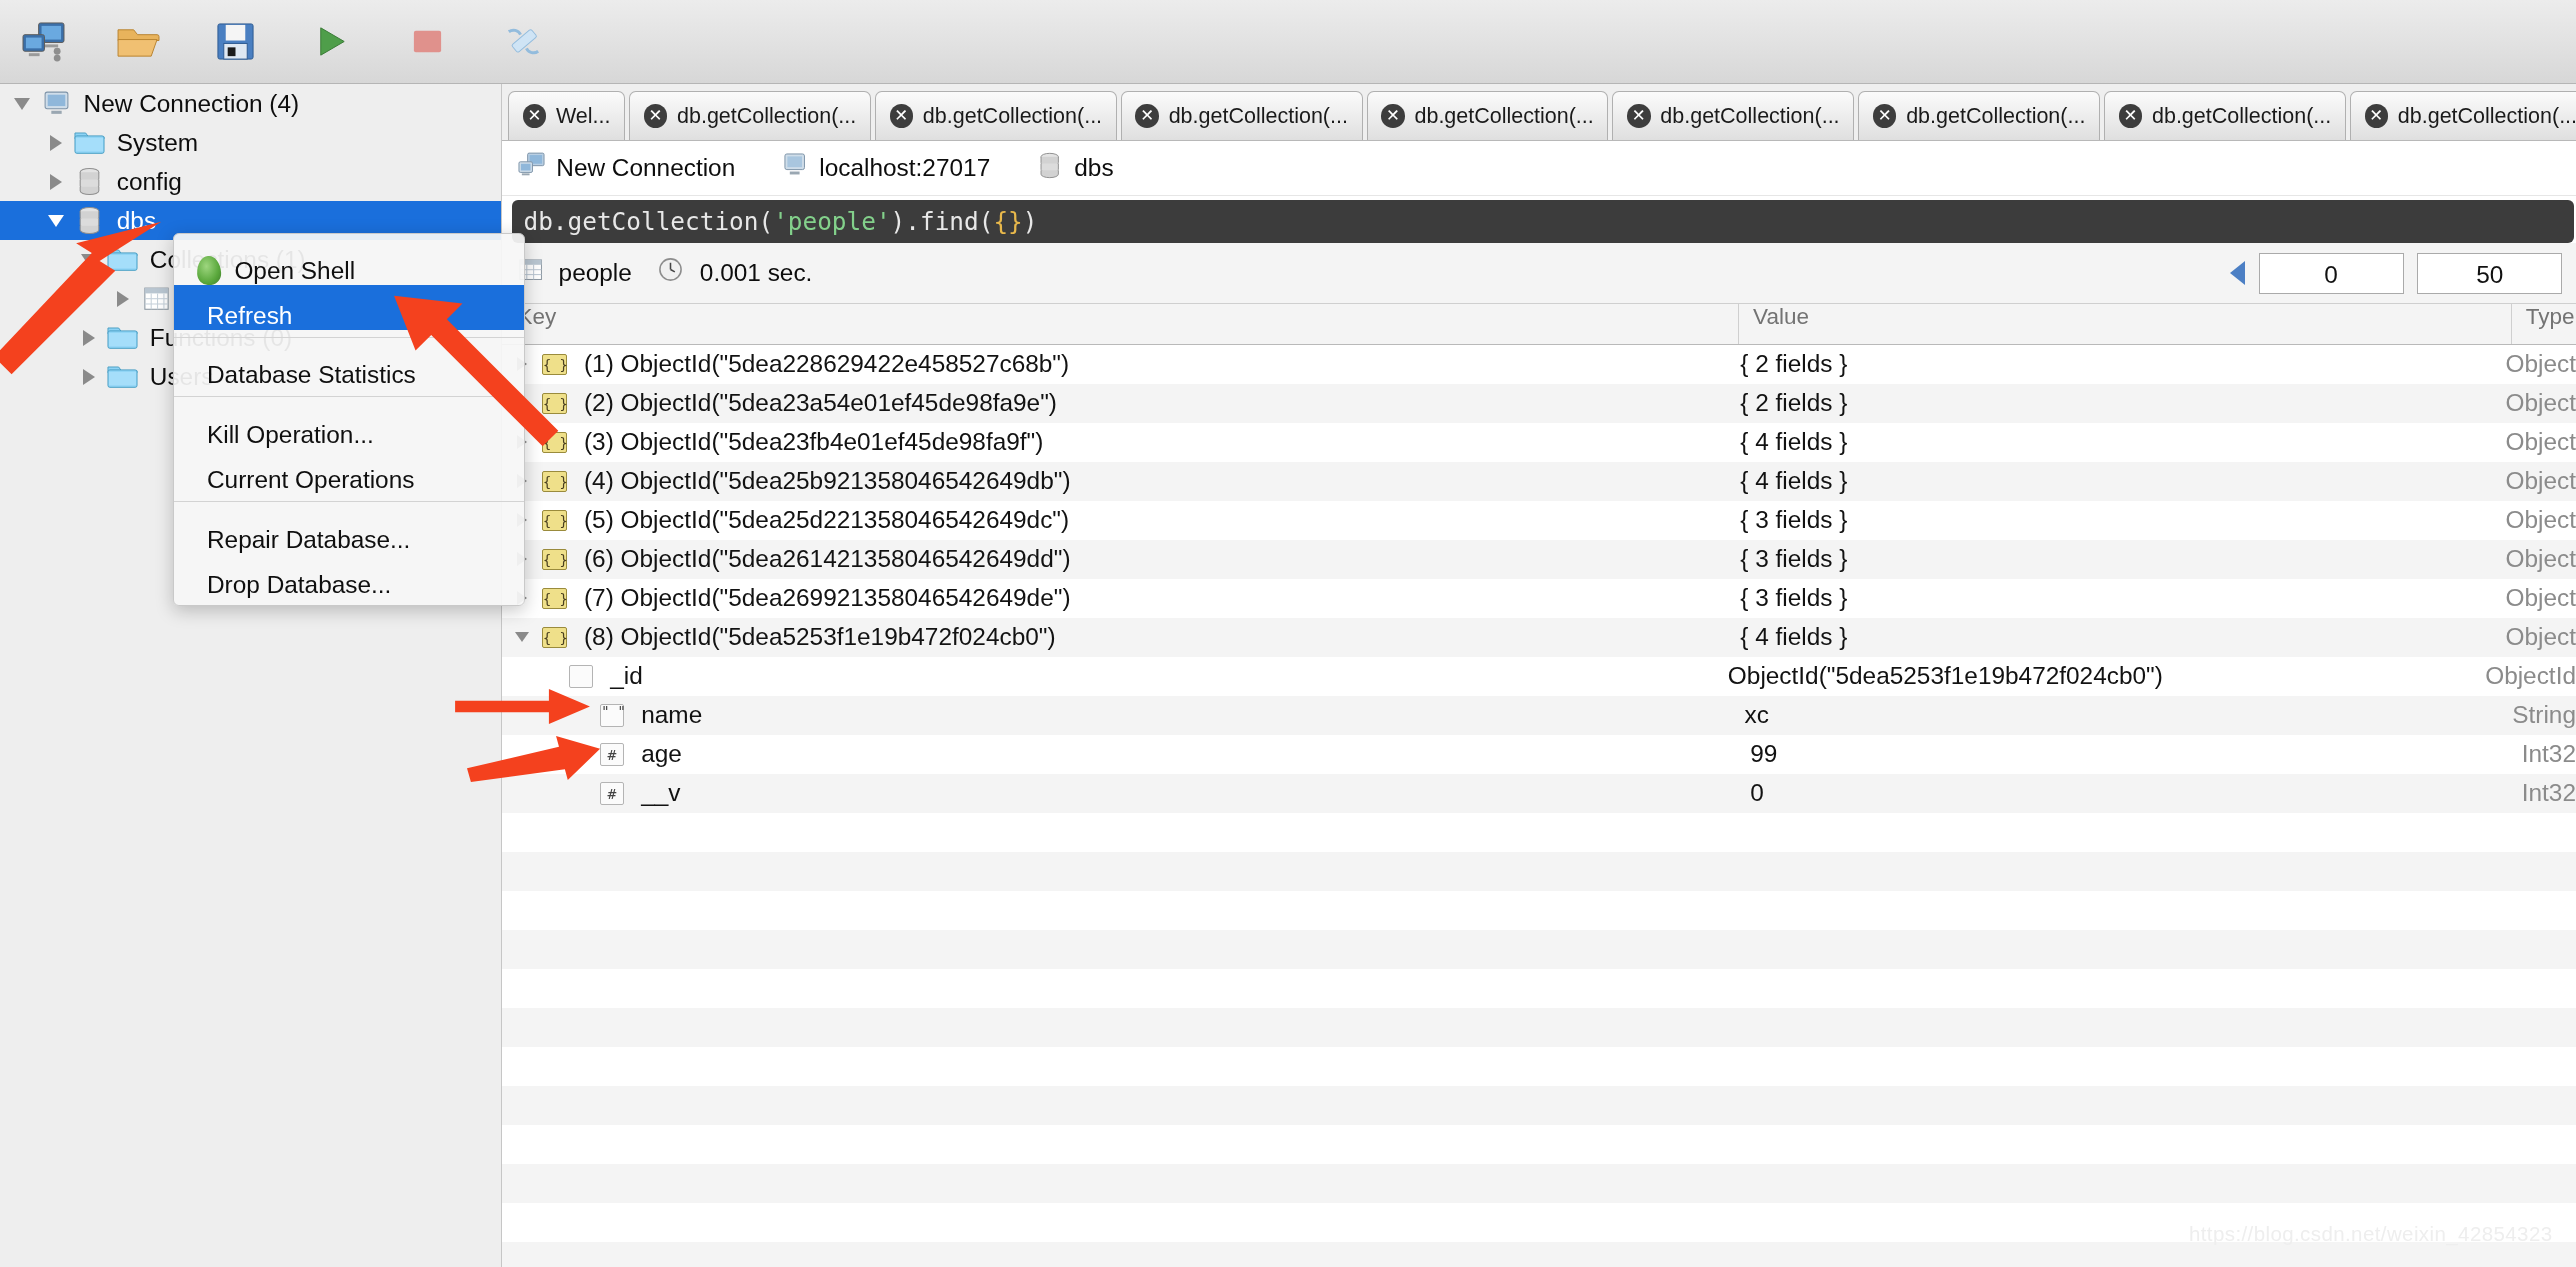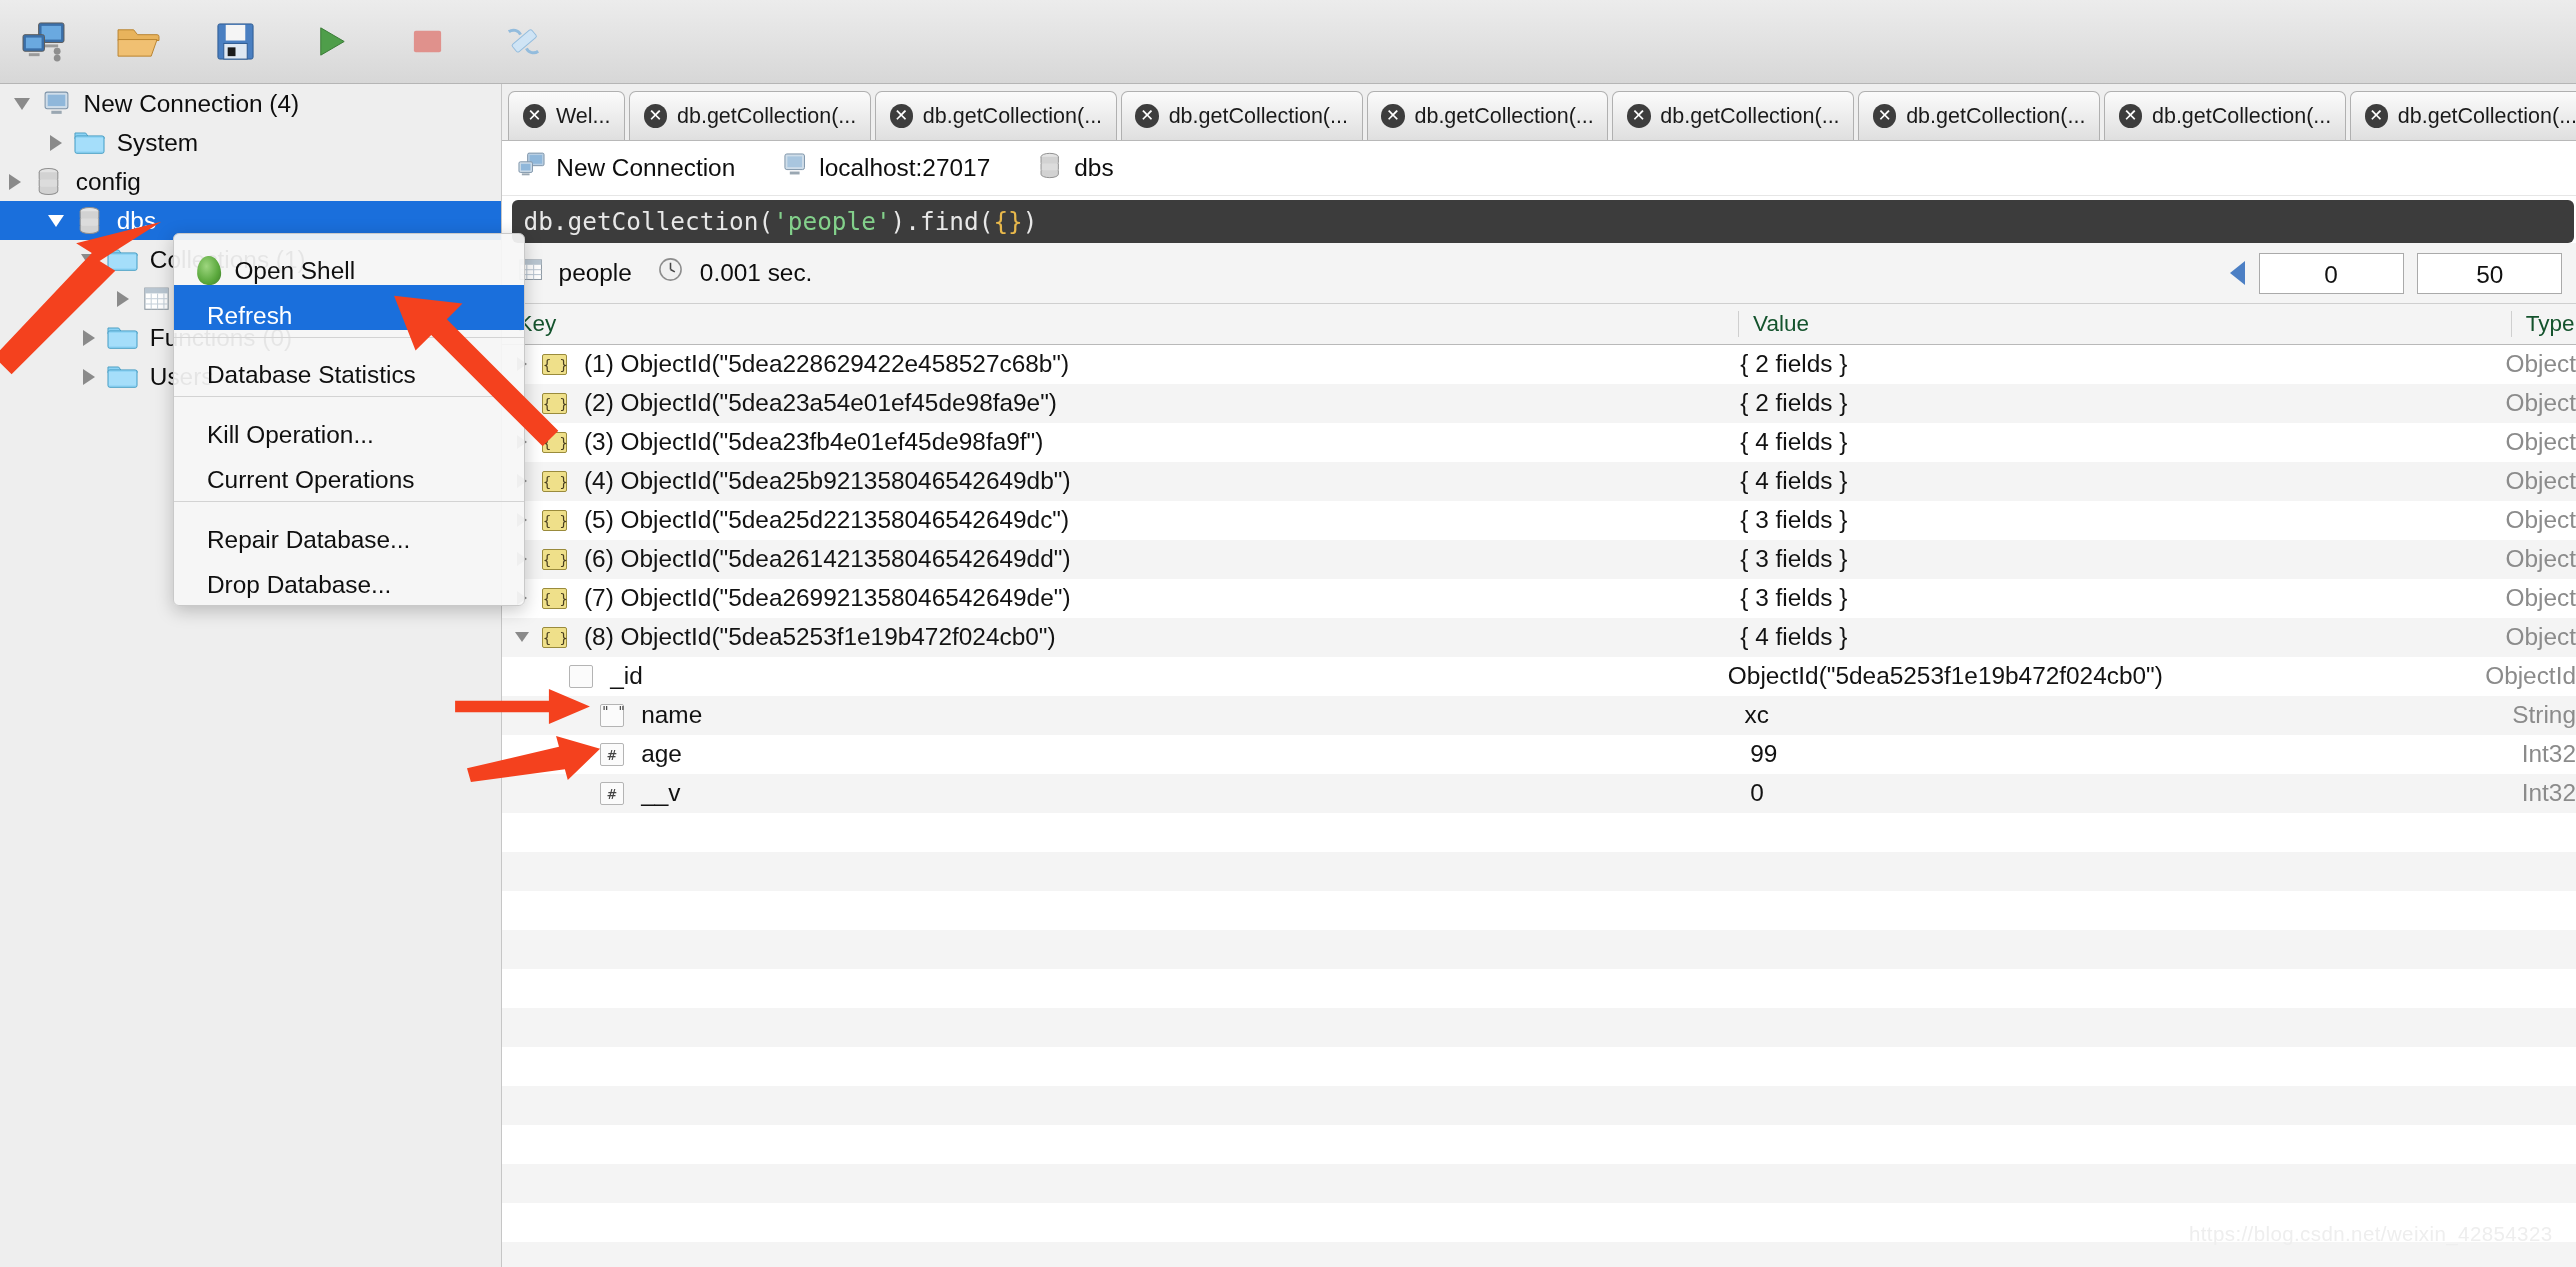--- a/index.html
+++ b/index.html
@@ -84,22 +84,22 @@
   .rb-left { display:flex; align-items:center; gap:15.6px; }
   .rb-right { position:absolute; right: 13.7px; top:0; height:61px; display:flex; align-items:center; gap:13.7px; }
   .page-input {
     width: 145px; height: 41px; background:#fff; border:1px solid #aaa;
     font-size:24.4px; text-align:center; line-height:41px; color:#111;
   }
   .prev-arrow { width:0;height:0;border-right:15.6px solid #4c7fc4;border-top:12.7px solid transparent;border-bottom:12.7px solid transparent; cursor:pointer;}
 
   
   .thead {
-    display:flex; height:41px; align-items:center; background:#f4f4f4;
-    border-bottom:1px solid #b9b9b9; font-size:22.5px; color:#14532d;
+    display:flex; height:41px; background:#f4f4f4;
+    border-bottom:1px solid #b9b9b9; font-size:22.5px; color:#737373;
   }
   .col-key   { width: 1237px; padding-left: 15.6px; }
   .col-val   { width: 773px;  padding-left: 13.7px; border-left:1px solid #cfcfcf;}
   .col-type  { width: 65px;   padding-left: 13.7px; border-left:1px solid #cfcfcf; flex:1 1 auto;}
 
   .trow { display:flex; height:39px; align-items:center; font-size:24.4px; color:#121212; }
   .trow.odd { background:#f4f4f4; }
   .trow.even{ background:#ffffff; }
   .cell-key { width:1237px; display:flex; align-items:center; padding-left: 7.8px; white-space:nowrap; }
   .cell-val { width:773px; padding-left: 13.7px; white-space:nowrap; }
@@ -225,21 +225,21 @@
           </span>
           <span class="tree-ico">
             <svg width="31" height="26.4" viewBox="0 0 32 27">
               <path d="M1 4 h11 l3 4 h16 v2 H1 Z" fill="#8ed3f5" stroke="#4a9fc4"></path>
               <rect x="1" y="7" width="30" height="18" rx="2" fill="#8ed3f5" stroke="#4a9fc4"></rect>
               <rect x="2" y="9" width="28" height="14" fill="#a5defa"></rect>
             </svg>
           </span>
           <span class="tree-label">System</span>
         </div>
-        <div class="tree-row" style="">
+        <div class="tree-row" style="padding-left: 41px;">
           <span class="twisty">
             <span class="tw-right"></span>
           </span>
           <span class="tree-ico">
             <svg width="27" height="29" viewBox="0 0 26 28">
               <ellipse cx="13" cy="5" rx="9" ry="3.6" fill="#e3e3e3" stroke="#8f8f8f"></ellipse>
               <path d="M4 5 v6 a9 3.6 0 0 0 18 0 V5" fill="#d2d2d2" stroke="#8f8f8f"></path>
               <path d="M4 12 v6 a9 3.6 0 0 0 18 0 v-6" fill="#dcdcdc" stroke="#8f8f8f"></path>
               <path d="M4 19 v4 a9 3.6 0 0 0 18 0 v-4" fill="#d2d2d2" stroke="#8f8f8f"></path>
             </svg>

